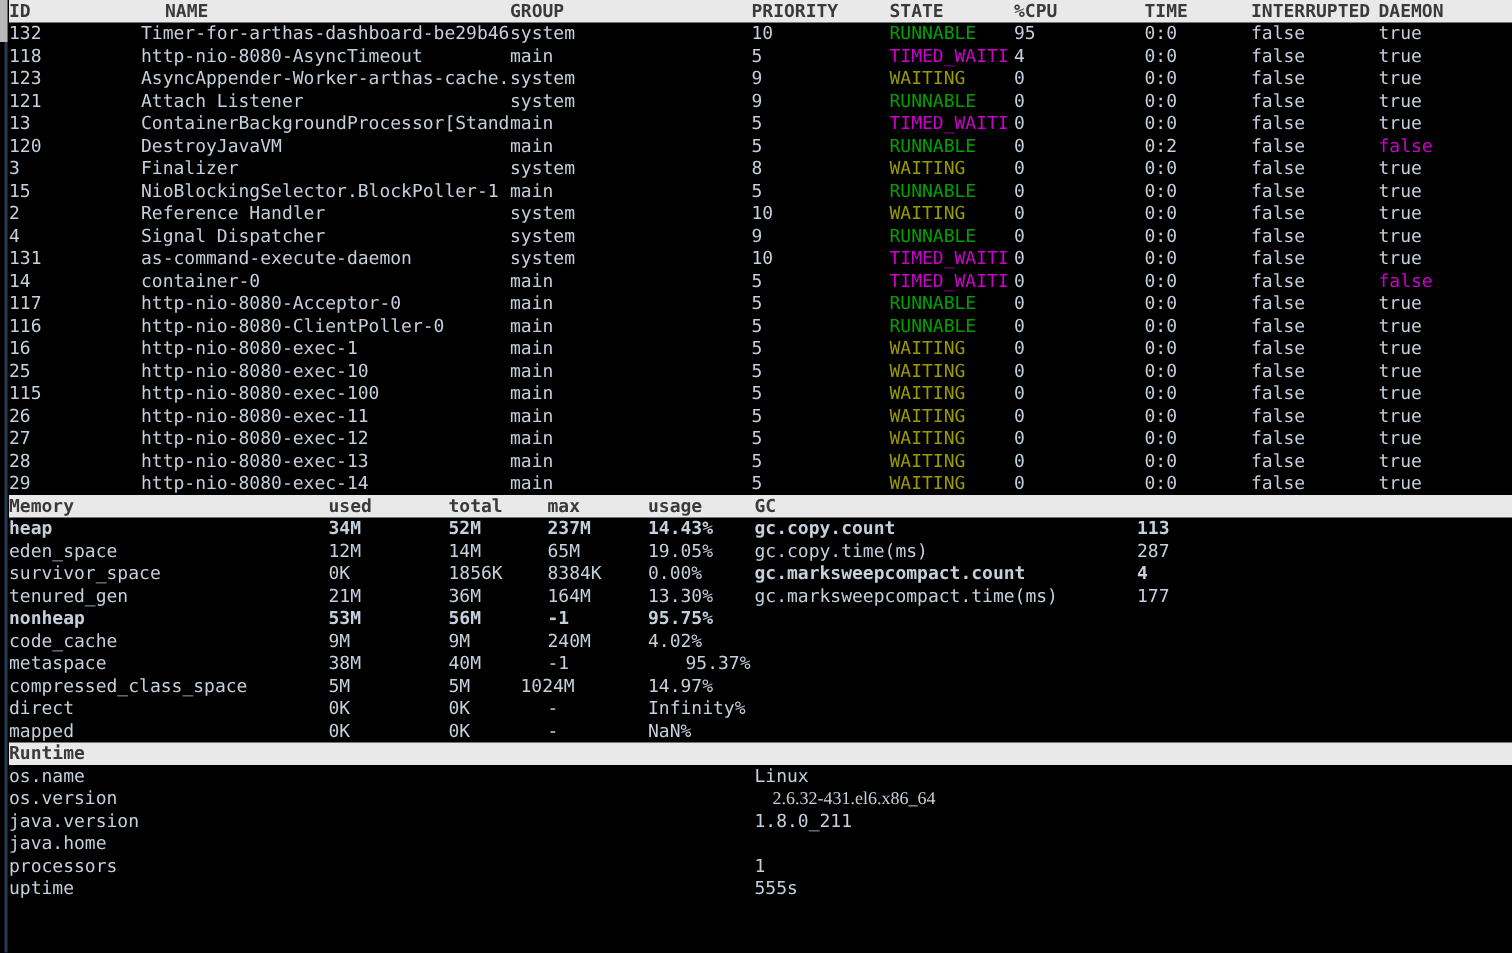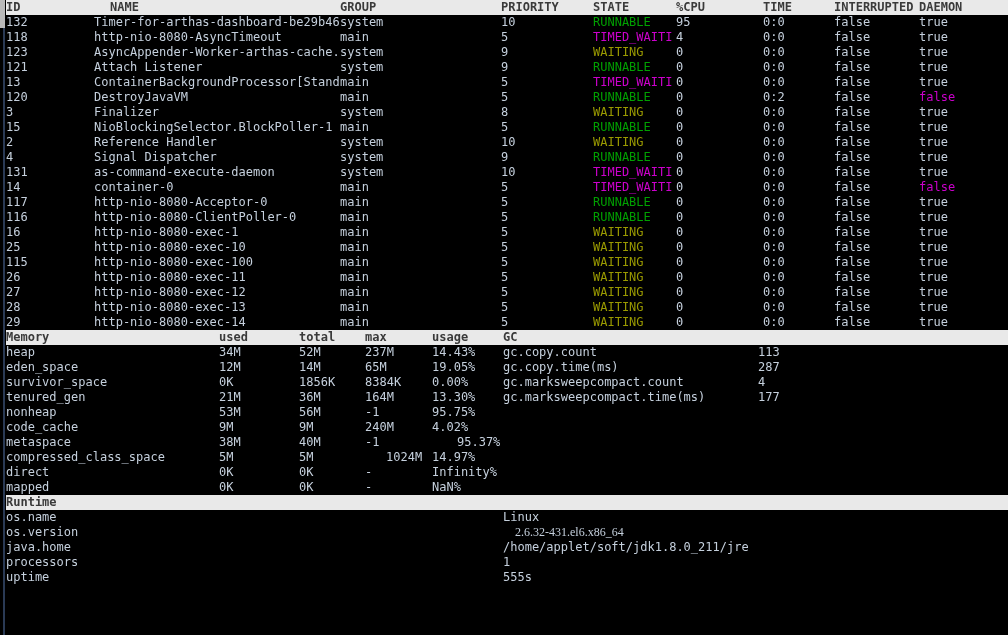--- a/index.html
+++ b/index.html
@@ -73,21 +73,21 @@
     width: 1002px;
   }
   .hdr .cell { color: #3a3a3a; }
 
   .cell {
     position: absolute;
     top: 0;
     white-space: pre;
   }
 
-  .bold { font-weight: normal; color: #ffffff; }
+  .bold { font-weight: bold; color: #ffffff; }
 
   .c-default { color: #c5d0dd; }
   .c-green   { color: #00a000; }
   .c-magenta { color: #cc00cc; }
   .c-yellow  { color: #9a9a00; }
 </style>
 </head>
 <body>
 
 <div id="screen">
@@ -143,30 +143,31 @@
       <span class="cell" style="left:497px">GC</span>
     </div>
     <div id="memory-body">
         <div class="row"><span class="cell c-default bold" style="left: 0px;">heap</span><span class="cell c-default bold" style="left: 213px;">34M</span><span class="cell c-default bold" style="left: 293px;">52M</span><span class="cell c-default bold" style="left: 359px;">237M</span><span class="cell c-default bold" style="left: 426px;">14.43%</span><span class="cell c-default bold" style="left: 497px;">gc.copy.count</span><span class="cell c-default bold" style="left: 752px;">113</span></div>
         <div class="row"><span class="cell c-default" style="left: 0px;">eden_space</span><span class="cell c-default" style="left: 213px;">12M</span><span class="cell c-default" style="left: 293px;">14M</span><span class="cell c-default" style="left: 359px;">65M</span><span class="cell c-default" style="left: 426px;">19.05%</span><span class="cell c-default" style="left: 497px;">gc.copy.time(ms)</span><span class="cell c-default" style="left: 752px;">287</span></div>
         <div class="row"><span class="cell c-default" style="left: 0px;">survivor_space</span><span class="cell c-default" style="left: 213px;">0K</span><span class="cell c-default" style="left: 293px;">1856K</span><span class="cell c-default" style="left: 359px;">8384K</span><span class="cell c-default" style="left: 426px;">0.00%</span><span class="cell c-default bold" style="left: 497px;">gc.marksweepcompact.count</span><span class="cell c-default bold" style="left: 752px;">4</span></div>
         <div class="row"><span class="cell c-default" style="left: 0px;">tenured_gen</span><span class="cell c-default" style="left: 213px;">21M</span><span class="cell c-default" style="left: 293px;">36M</span><span class="cell c-default" style="left: 359px;">164M</span><span class="cell c-default" style="left: 426px;">13.30%</span><span class="cell c-default" style="left: 497px;">gc.marksweepcompact.time(ms)</span><span class="cell c-default" style="left: 752px;">177</span></div>
         <div class="row"><span class="cell c-default bold" style="left: 0px;">nonheap</span><span class="cell c-default bold" style="left: 213px;">53M</span><span class="cell c-default bold" style="left: 293px;">56M</span><span class="cell c-default bold" style="left: 359px;">-1</span><span class="cell c-default bold" style="left: 426px;">95.75%</span></div>
         <div class="row"><span class="cell c-default" style="left: 0px;">code_cache</span><span class="cell c-default" style="left: 213px;">9M</span><span class="cell c-default" style="left: 293px;">9M</span><span class="cell c-default" style="left: 359px;">240M</span><span class="cell c-default" style="left: 426px;">4.02%</span></div>
         <div class="row"><span class="cell c-default" style="left: 0px;">metaspace</span><span class="cell c-default" style="left: 213px;">38M</span><span class="cell c-default" style="left: 293px;">40M</span><span class="cell c-default" style="left: 359px;">-1</span><span class="cell c-default" style="left: 426px; margin-left: 25px;">95.37%</span></div>
-        <div class="row"><span class="cell c-default" style="left: 0px;">compressed_class_space</span><span class="cell c-default" style="left: 213px;">5M</span><span class="cell c-default" style="left: 293px;">5M</span><span class="cell c-default" style="left: 380px;">1024M</span><span class="cell c-default" style="left: 426px;">14.97%</span></div>
+        <div class="row"><span class="cell c-default" style="left: 0px;">compressed_class_space</span><span class="cell c-default" style="left: 213px;">5M</span><span class="cell c-default" style="left: 293px;">5M</span><span class="cell c-default" style="left: 341px;">1024M</span><span class="cell c-default" style="left: 426px;">14.97%</span></div>
         <div class="row"><span class="cell c-default" style="left: 0px;">direct</span><span class="cell c-default" style="left: 213px;">0K</span><span class="cell c-default" style="left: 293px;">0K</span><span class="cell c-default" style="left: 359px;">-</span><span class="cell c-default" style="left: 426px;">Infinity%</span></div>
         <div class="row"><span class="cell c-default" style="left: 0px;">mapped</span><span class="cell c-default" style="left: 213px;">0K</span><span class="cell c-default" style="left: 293px;">0K</span><span class="cell c-default" style="left: 359px;">-</span><span class="cell c-default" style="left: 426px;">NaN%</span></div>
       </div>
 
     <div class="row hdr">
       <span class="cell" style="left:0px">Runtime</span>
     </div>
     <div id="runtime-body">
         <div class="row"><span class="cell c-default" style="left: 0px;">os.name</span><span class="cell c-default" style="left: 497px;">Linux</span></div>
         <div class="row"><span class="cell c-default" style="left: 0px;">os.version</span><span class="cell c-default" style="left: 509px; font-family: Liberation Serif, serif;">2.6.32-431.el6.x86_64</span></div>
-        <div class="row"><span class="cell c-default" style="left: 0px;">java.home</span><span class="cell c-default" style="left: 497px;">/home/applet/soft/jdk1.8.0_211/jre</span></div>
+        <div class="row"><span class="cell c-default" style="left: 0px;">java.version</span><span class="cell c-default" style="left: 497px;">1.8.0_211</span></div>
+        <div class="row"><span class="cell c-default" style="left: 0px;">java.home</span></div>
         <div class="row"><span class="cell c-default" style="left: 0px;">processors</span><span class="cell c-default" style="left: 497px;">1</span></div>
         <div class="row"><span class="cell c-default" style="left: 0px;">uptime</span><span class="cell c-default" style="left: 497px; text-align: center;">555s</span></div>
       </div>
 
   </div>
 </div>
 
 </body></html>

